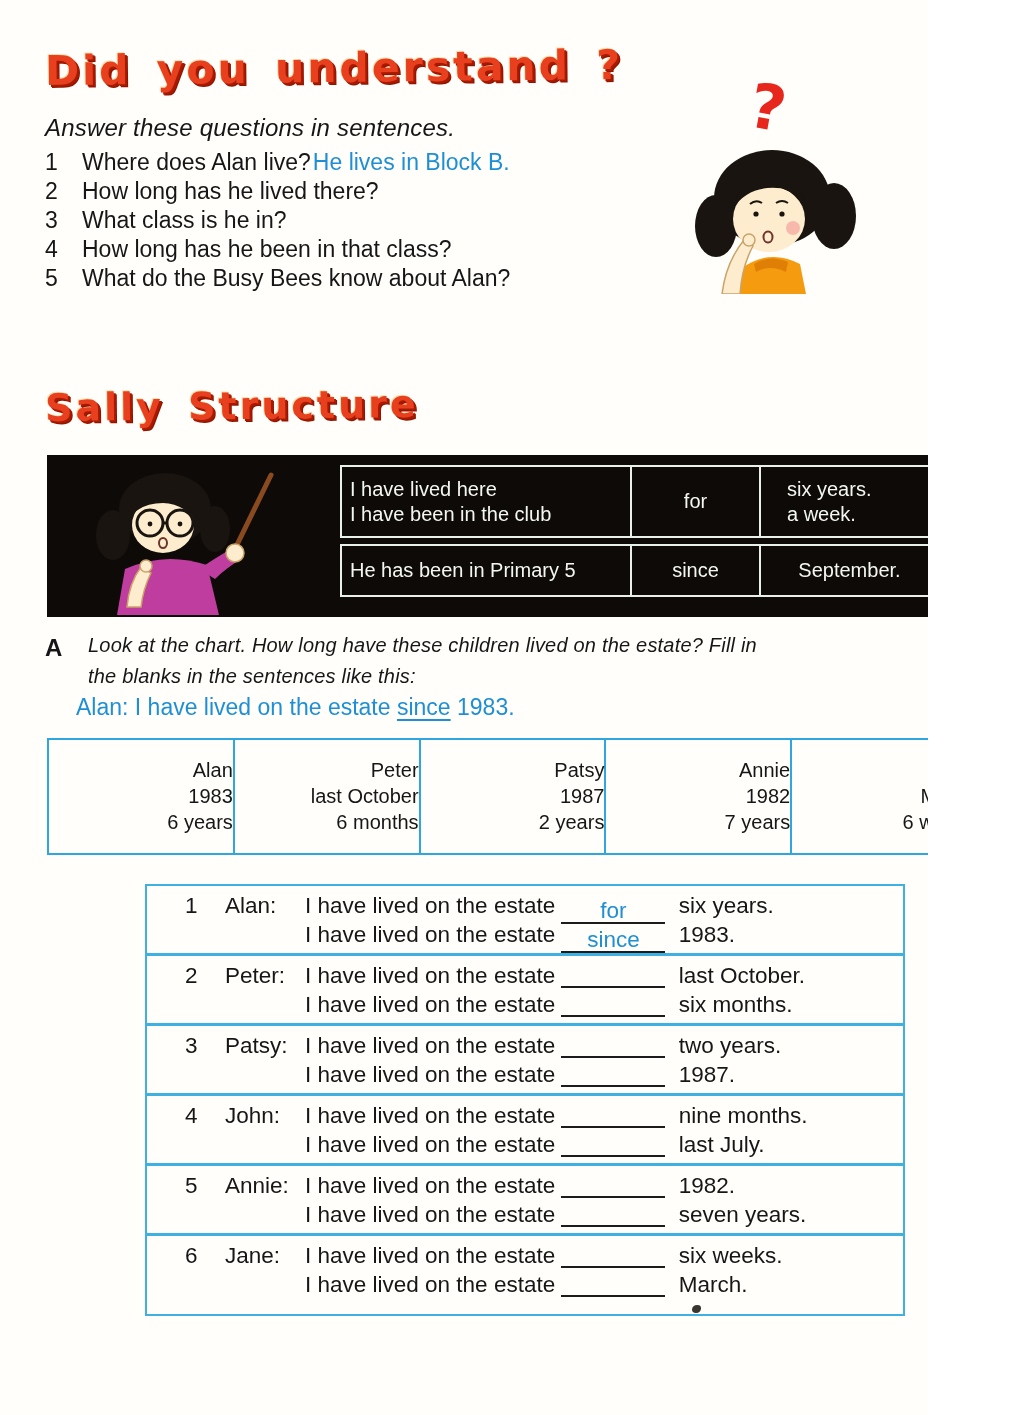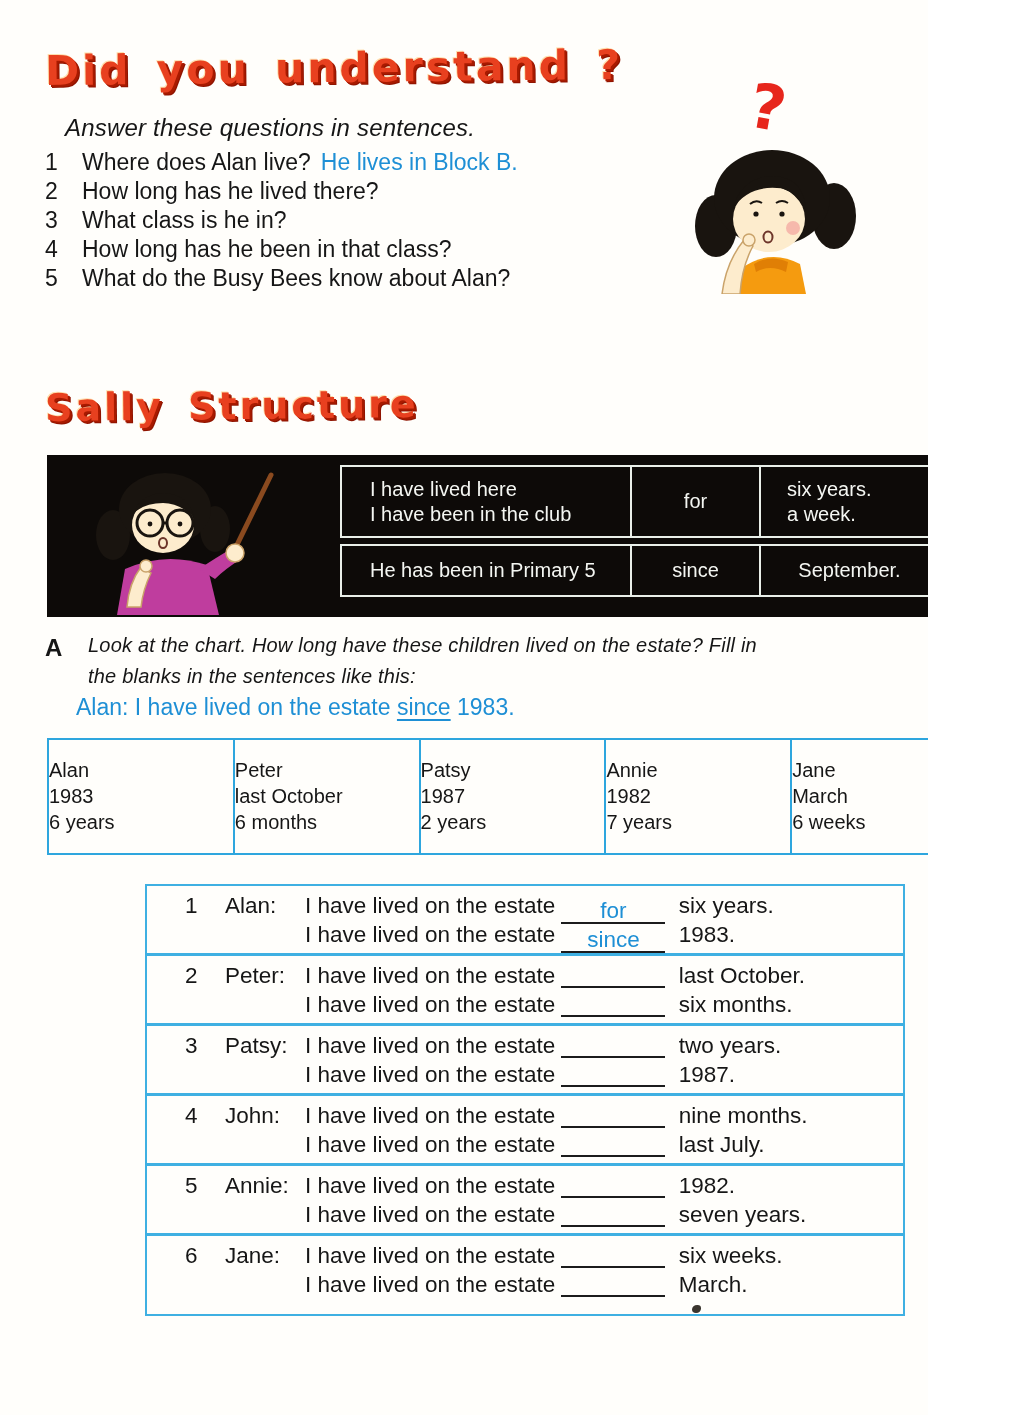--- a/index.html
+++ b/index.html
@@ -24,48 +24,48 @@
     text-shadow: 2px 2px 0 #a81a00, 3px 3px 0 #8f1400, -1px -1px 0 #ffdfae;
     transform:rotate(-0.6deg);
     white-space:nowrap;
   }
   #title-understand { left:45px; top:44px; font-size:41px; }
   #title-sally      { left:45px; top:384px; font-size:38px; }
 
   
   .q-instruction {
     position:absolute; left:45px; top:114px;
-    font-size:24px; font-style:italic; letter-spacing:0.2px;margin-left:20px;
+    font-size:24px; font-style:italic; letter-spacing:0.2px;
   }
   .questions { position:absolute; left:45px; top:148px; width:640px; }
   .q-row { position:relative; height:29px; font-size:23px; line-height:29px; }
   .q-num { position:absolute; left:0; width:30px; }
   .q-text { position:absolute; left:37px; white-space:nowrap; }
-  .q-answer { color:#1e8fd5; margin-left:10px; }
+  .q-answer { color:#1e8fd5; margin-left:2px; }
 
   
   .girl-thinking { position:absolute; left:692px; top:76px; width:168px; height:218px; }
 
   
   .panel {
     position:absolute; left:47px; top:455px;
     width:938px; height:162px;
     background:#0d0a08;
   }
   .girl-sally { position:absolute; left:28px; top:2px; width:240px; height:158px; }
   .s-row { position:absolute; left:293px; display:flex; }
   .s-row-1 { top:10px;  height:73px; }
   .s-row-2 { top:89px;  height:53px; }
   .s-cell {
     border:2px solid #e9efe9;
     color:#f4f6f2;
     font-size:20px; line-height:25px;
     display:flex; flex-direction:column; justify-content:center;
   }
-  .s-left  { width:292px; padding-left:28px; }
+  .s-left  { width:292px; padding-left:8px; }
   .s-mid   { width:131px; margin-left:-2px; align-items:center; text-align:center; }
   .s-right { width:179px; margin-left:-2px; padding-left:26px; }
   .s-right.centered { padding-left:2px; align-items:center; }
 
   
   .section-a-label { position:absolute; left:45px; top:634px; font-size:24px; font-weight:bold; }
   .a-line { position:absolute; left:88px; font-size:20px; font-style:italic; white-space:nowrap; letter-spacing:0.2px; }
   #a-line1 { top:634px; } #a-line2 { top:665px;text-align:right; }
   .a-example { position:absolute; left:76px; top:694px; font-size:23px; color:#1e8fd5; font-style:normal; white-space:nowrap; }
   .a-example .u { text-decoration:underline; text-underline-offset:4px; text-decoration-thickness:2px; }
@@ -74,21 +74,21 @@
   .chart-table {
     position:absolute; left:47px; top:738px;
     width:931px; height:117px;
     border:2px solid #2ea6de;
     display:flex;
     background:#fffefb;
   }
   .chart-cell {
     flex:1 1 0;
     border-right:2px solid #2ea6de;
-    text-align:left;
+    text-align:right;
     font-size:20px; line-height:26px;
     padding-top:17px;
   }
   .chart-cell:last-child { border-right:none; }
 
   
   .exercise {
     position:absolute; left:145px; top:884px;
     width:760px; height:432px;
     border:2px solid #3fb0e2;

